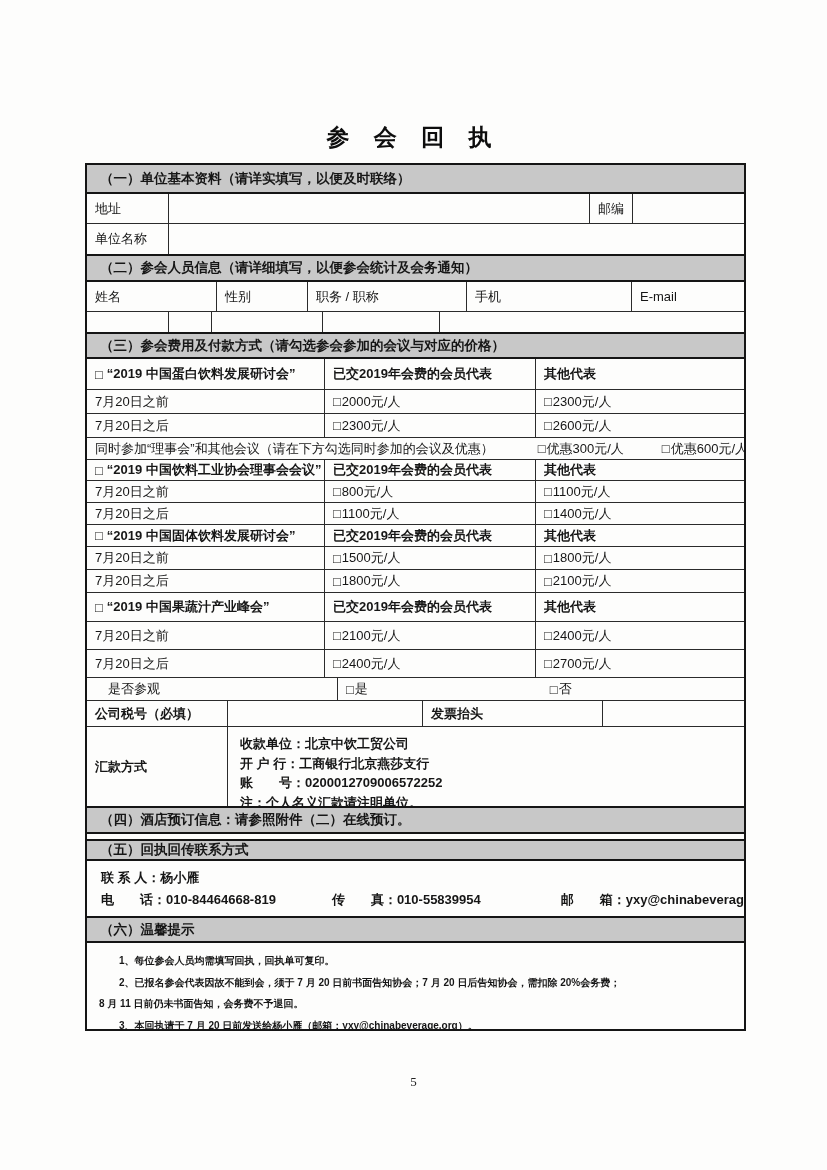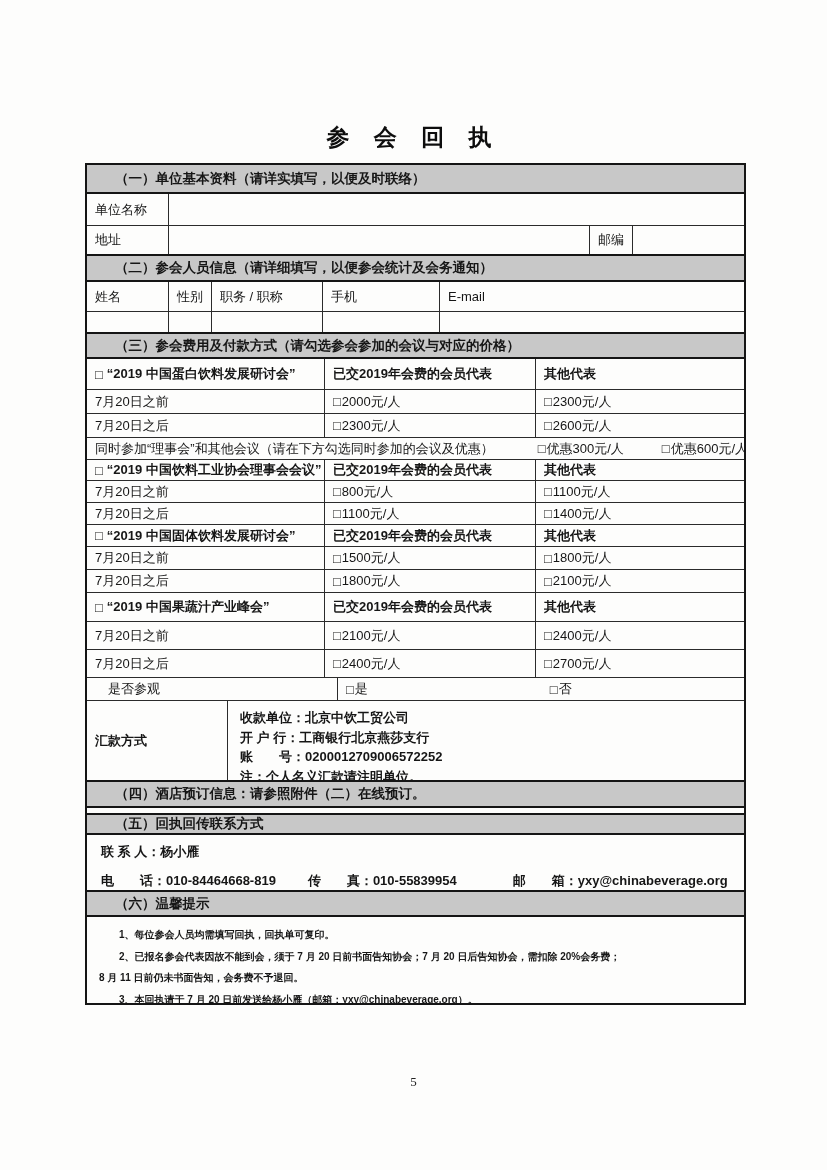--- a/index.html
+++ b/index.html
@@ -18,39 +18,39 @@
   }
   .tbl{
     position:absolute;left:85px;top:163px;width:661px;
     border:2px solid #151515;box-sizing:border-box;background:#fdfdfc;
   }
   .row{display:flex;border-top:1px solid #2b2b2b;align-items:stretch;box-sizing:border-box;}
   .tbl > .row:first-child{border-top:none;}
   .bar{
     background:#c8c8c8;font-weight:bold;font-size:13.5px;
     border-top:2px solid #151515;border-bottom:2px solid #151515;
-    display:flex;align-items:center;padding-left:28px;box-sizing:border-box;
+    display:flex;align-items:center;padding-left:13px;box-sizing:border-box;
   }
   .tbl > .bar:first-child{border-top:none;}
   .bar + .row{border-top:none;}
   .gap-row{height:5px;background:#fdfdfc;border-top:none;}
   .c{
     border-left:1px solid #2b2b2b;display:flex;align-items:center;
     padding:0 0 0 8px;font-size:13px;box-sizing:border-box;overflow:hidden;white-space:nowrap;
   }
   .c:first-child{border-left:none;}
   .grow{flex:1 1 auto;}
   .bold{font-weight:bold;}
   .cb{display:inline-block;margin-right:4px;font-size:13px;line-height:1;}
   .cb2{margin-right:1px;}
   .conf-name{font-weight:bold;}
   .pay-cell{display:block;padding:7px 0 0 12px;}
   .pay-cell div{line-height:19.5px;font-weight:bold;font-size:13px;}
   .contact-block{display:block;padding:8px 0 0 14px;font-weight:bold;font-size:13px;}
-  .contact-line2{display:flex;margin-top:11px;}
+  .contact-line2{display:flex;margin-top:4px;gap:24px;}
   .contact-line2 .fax{margin-left:32px;}
   .contact-line2 .mail{margin-left:56px;}
   .notes{display:block;padding:7px 14px 6px 12px;font-size:10px;font-weight:bold;}
   .notes div{line-height:21.5px;}
   .notes .indent{text-indent:2em;}
   .page-num{
     position:absolute;left:0;top:1074px;width:827px;text-align:center;
     font-size:13px;font-family:"Liberation Serif","DejaVu Serif",serif;color:#222;
   }
   
@@ -75,35 +75,35 @@
 
 <div class="page">
 
   <div class="doc-title">参 会 回 执</div>
 
   <div class="tbl">
 
     <div class="row bar" style="height:29px;">
       <span>（一）单位基本资料（请详实填写，以便及时联络）</span>
     </div>
-    <div class="row" style="height:31px;">
-      <div class="c w-label1">单位名称</div>
-      <div class="c grow"></div>
-    </div>
     <div class="row" style="height:29px;">
       <div class="c w-label1">地址</div>
       <div class="c grow"></div>
       <div class="c w-post-label">邮编</div>
       <div class="c w-post-blank"></div>
     </div>
+    <div class="row" style="height:31px;">
+      <div class="c w-label1">单位名称</div>
+      <div class="c grow"></div>
+    </div>
 
     <div class="row bar" style="height:28px;">
       <span>（二）参会人员信息（请详细填写，以便参会统计及会务通知）</span>
     </div>
-    <div class="row" style="height:29px;">
+    <div class="row" style="height:29px;gap:48px;">
       <div class="c w-label1">姓名</div>
       <div class="c w-sex">性别</div>
       <div class="c w-duty">职务 / 职称</div>
       <div class="c w-phone">手机</div>
       <div class="c grow">E-mail</div>
     </div>
     <div class="row" style="height:21px;">
       <div class="c w-label1"></div>
       <div class="c w-sex"></div>
       <div class="c w-duty"></div>
@@ -254,20 +254,26 @@
     <div class="row" style="height:23px;padding-left:13px;">
       <div class="c w-conf">是否参观</div>
       <div class="c grow">
         <span class="cb cb2">□</span>
         <span>是</span>
         <span class="visit-gap cb cb2">□</span>
         <span>否</span>
       </div>
     </div>
 
+    <div class="row" style="height:26px;">
+      <div class="c w-tax1 bold">公司税号（必填）</div>
+      <div class="c w-tax2"></div>
+      <div class="c w-tax3 bold">发票抬头</div>
+      <div class="c grow"></div>
+    </div>
 
     <div class="row" style="height:80px;">
       <div class="c w-tax1 bold">汇款方式</div>
       <div class="c grow pay-cell">
         <div>收款单位：北京中饮工贸公司</div>
         <div>开 户 行：工商银行北京燕莎支行</div>
         <div>账　　号：0200012709006572252</div>
         <div>注：个人名义汇款请注明单位。</div>
       </div>
     </div>

